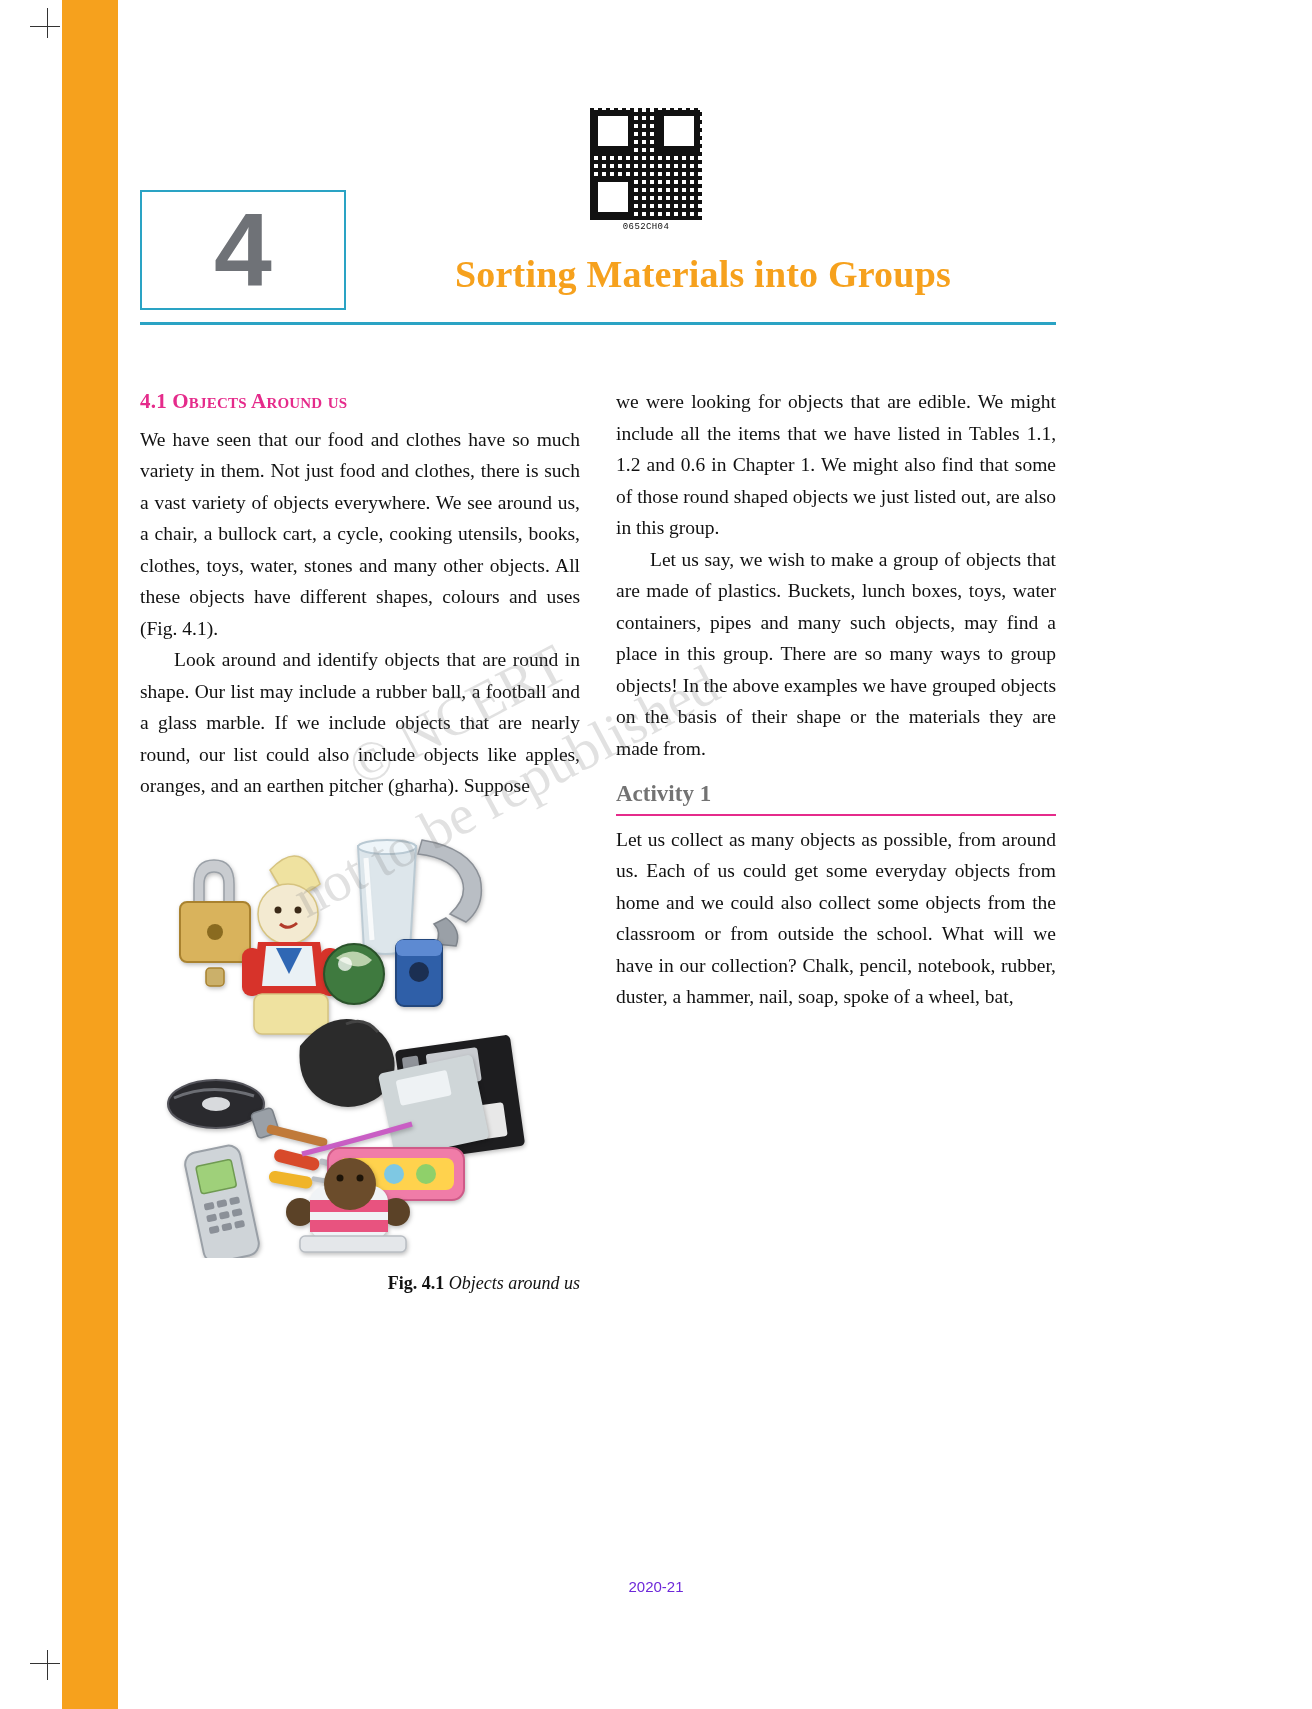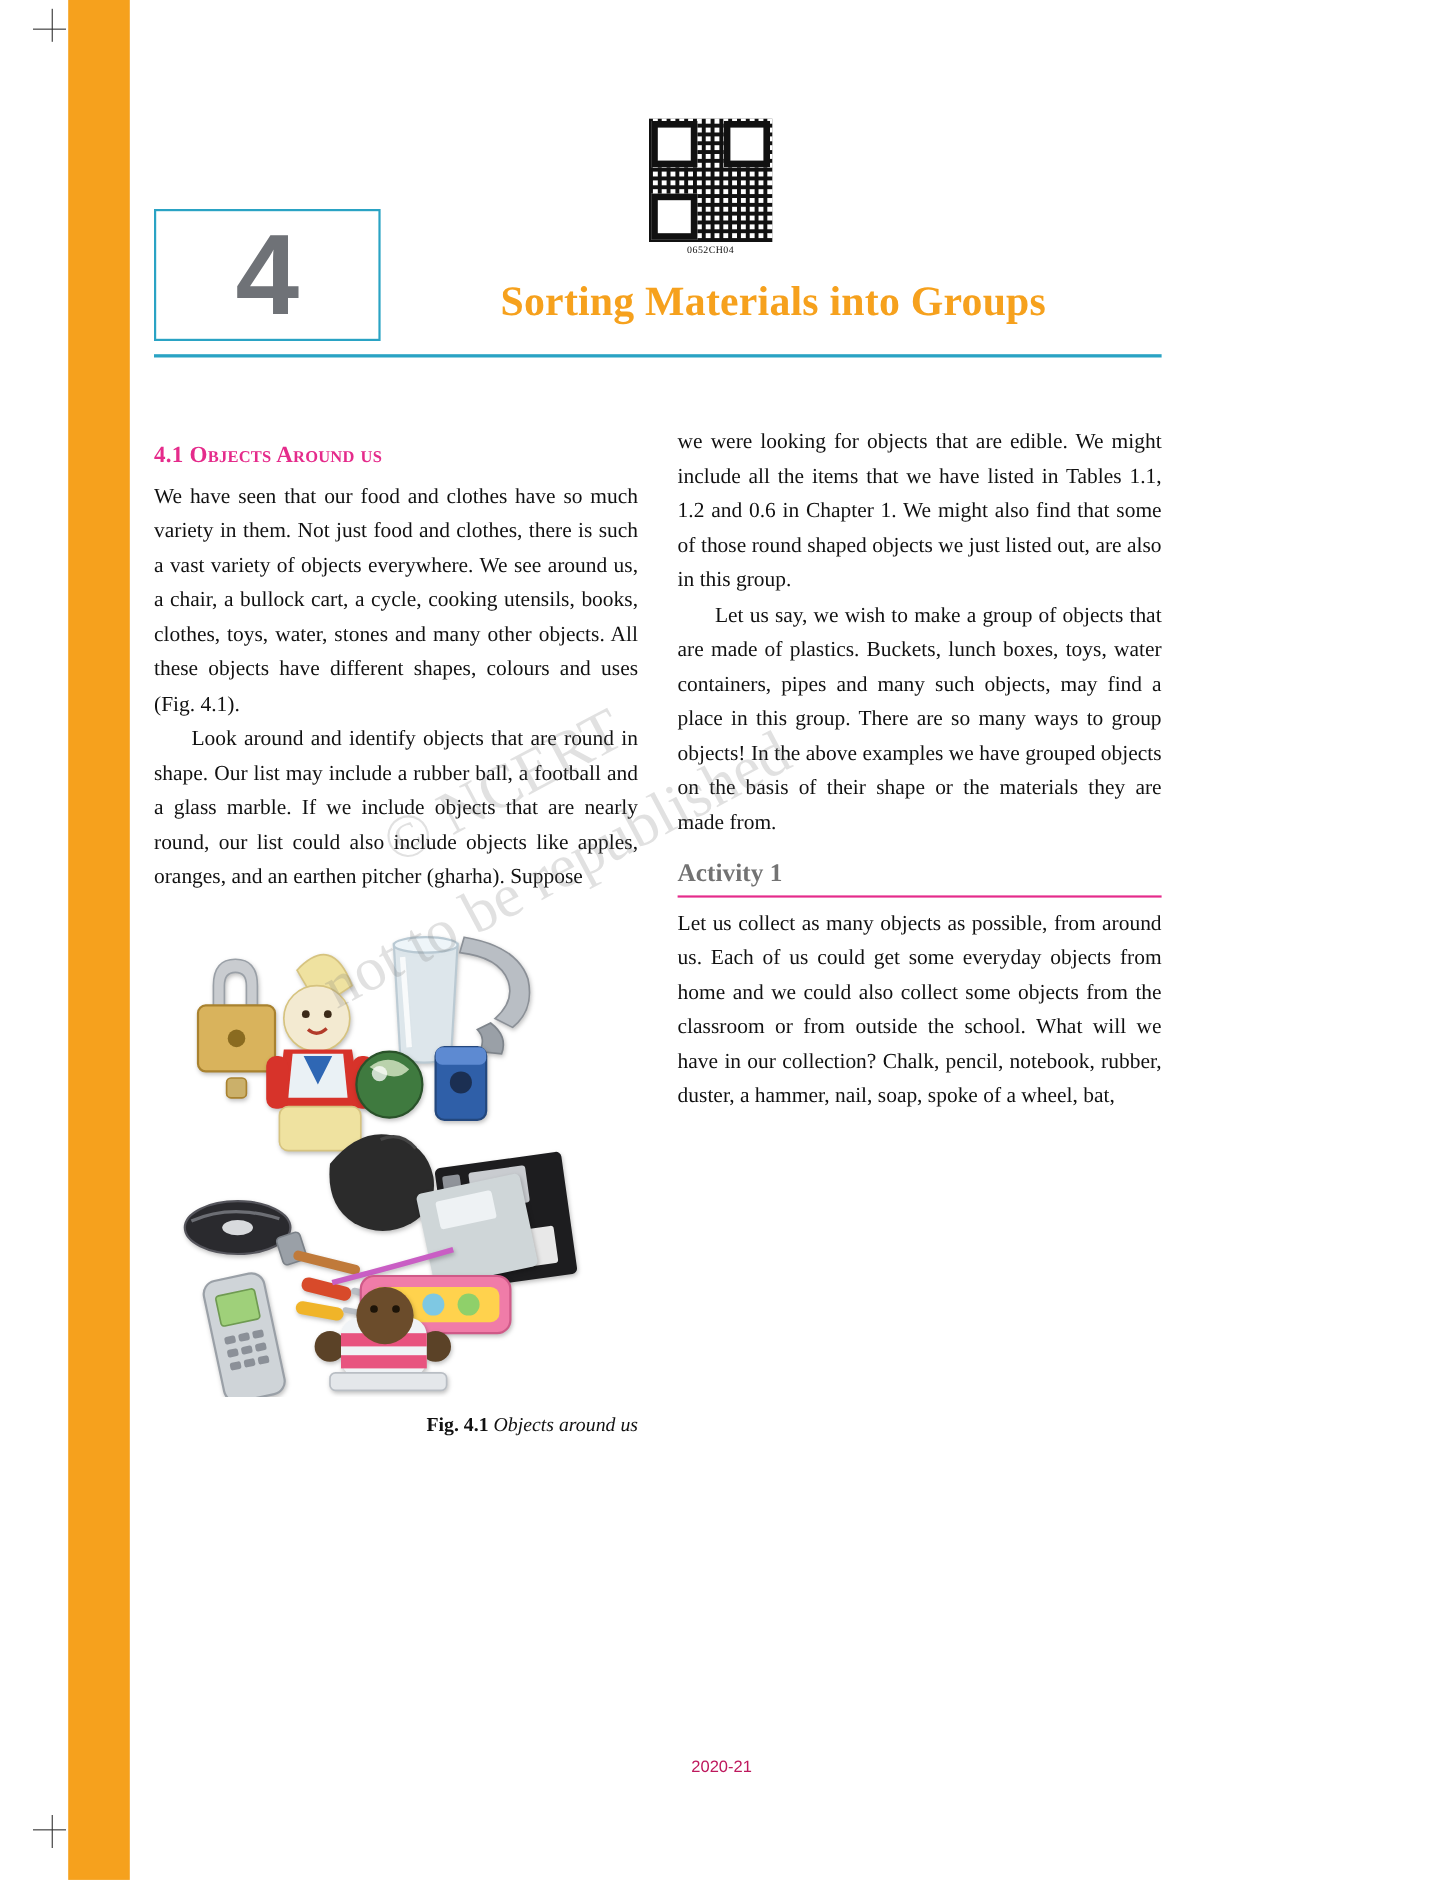--- a/index.html
+++ b/index.html
@@ -63,21 +63,21 @@
     position: absolute;
     width: 30px; height: 30px;
     background: #fff;
     border: 6px solid #111;
     box-shadow: inset 0 0 0 4px #fff;
   }
   .qr::before { left: 2px; top: 2px; }
   .qr::after { right: 2px; top: 2px; }
   .qr-eye3 { left: 2px; bottom: 2px; }
   .qr-code-label {
-    font-family: Liberation Serif, serif;
+    font-family: Liberation Mono, monospace;
     font-size: 9px;
     letter-spacing: .4px;
     color: #111;
     margin-top: 2px;
   }
 
   .chapter-number-box {
     position: absolute;
     left: 140px;
     top: 190px;
@@ -119,21 +119,21 @@
 
   
   .col {
     position: absolute;
     width: 440px;
     font-size: 19.5px;
     line-height: 31.5px;
     color: #111;
     text-align: justify;
   }
-  .col-left { left: 140px; top: 386px; margin-top: 12px; }
+  .col-left { left: 140px; top: 386px; }
   .col-right { left: 616px; top: 386px; }
 
   .section-head {
     font-variant: small-caps;
     color: #e52b8b;
     font-weight: bold;
     font-size: 21px;
     margin: 0 0 6px 0;
     letter-spacing: .2px;
   }
@@ -197,22 +197,21 @@
   .wm2 { position: absolute; left: 10px; top: 130px; }
 
   .footer {
     position: absolute;
     left: 0;
     top: 1578px;
     width: 1312px;
     text-align: center;
     font-family: "Liberation Sans", sans-serif;
     font-size: 15px;
-    color: #be185d;
-    margin-top: 20px;
+    color: #6d28d9;
   }
 
   
   .shadow { filter: drop-shadow(1px 2px 2px rgba(0,0,0,.25)); }
 </style>
 </head>
 <body>
 
 <div class="page">
 

